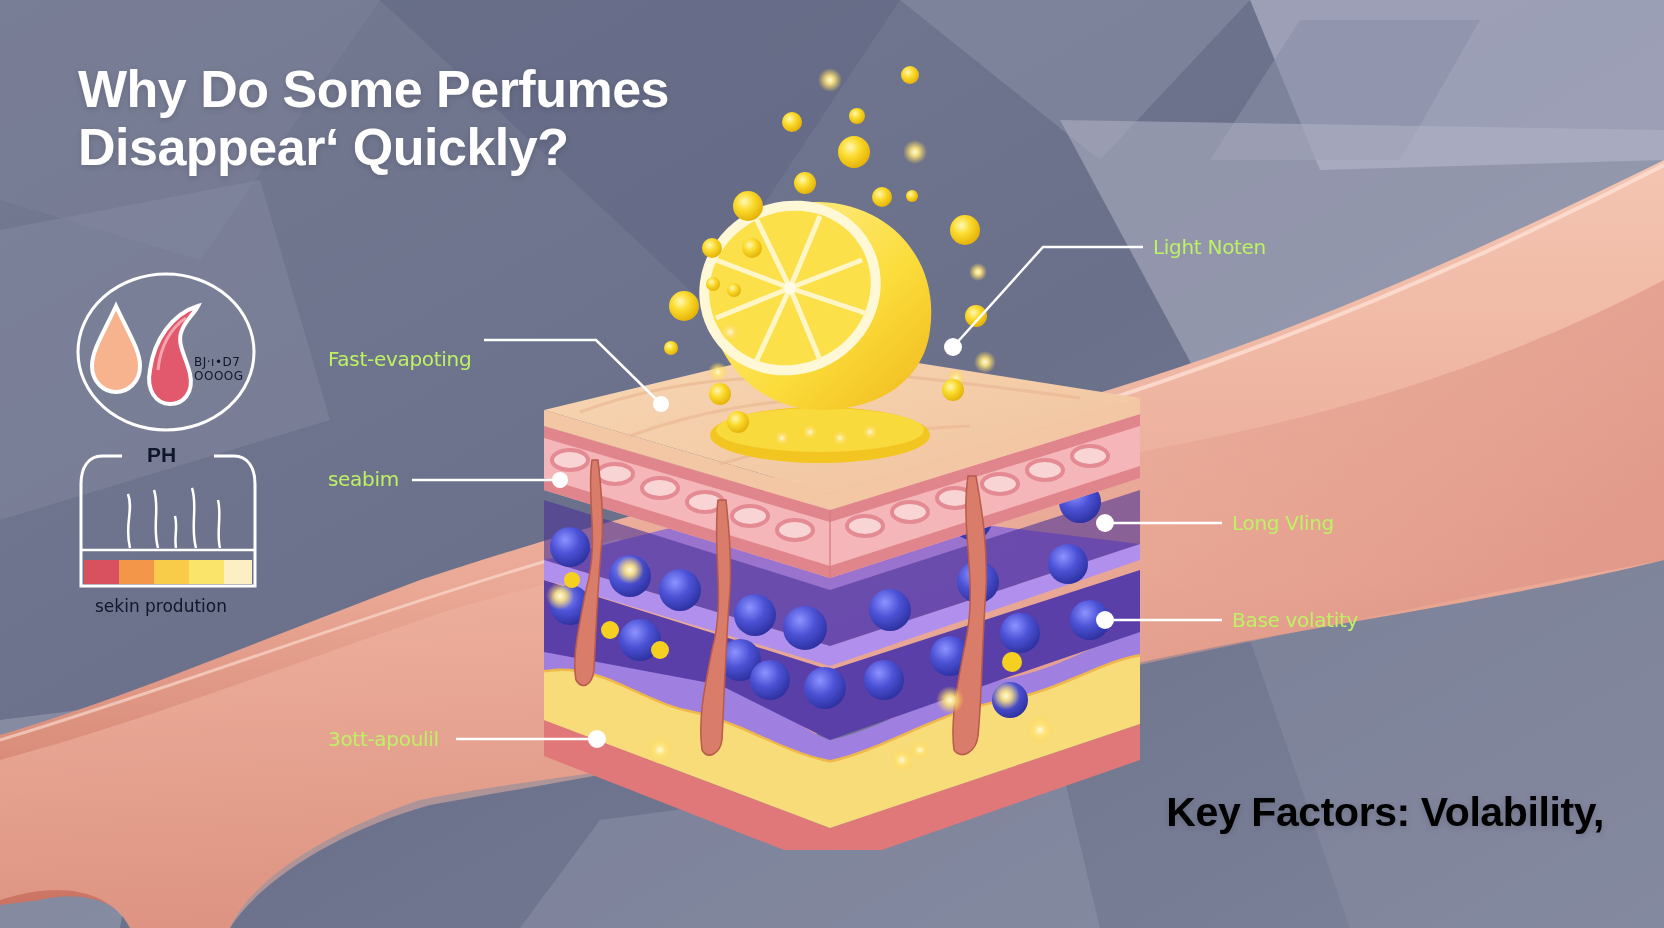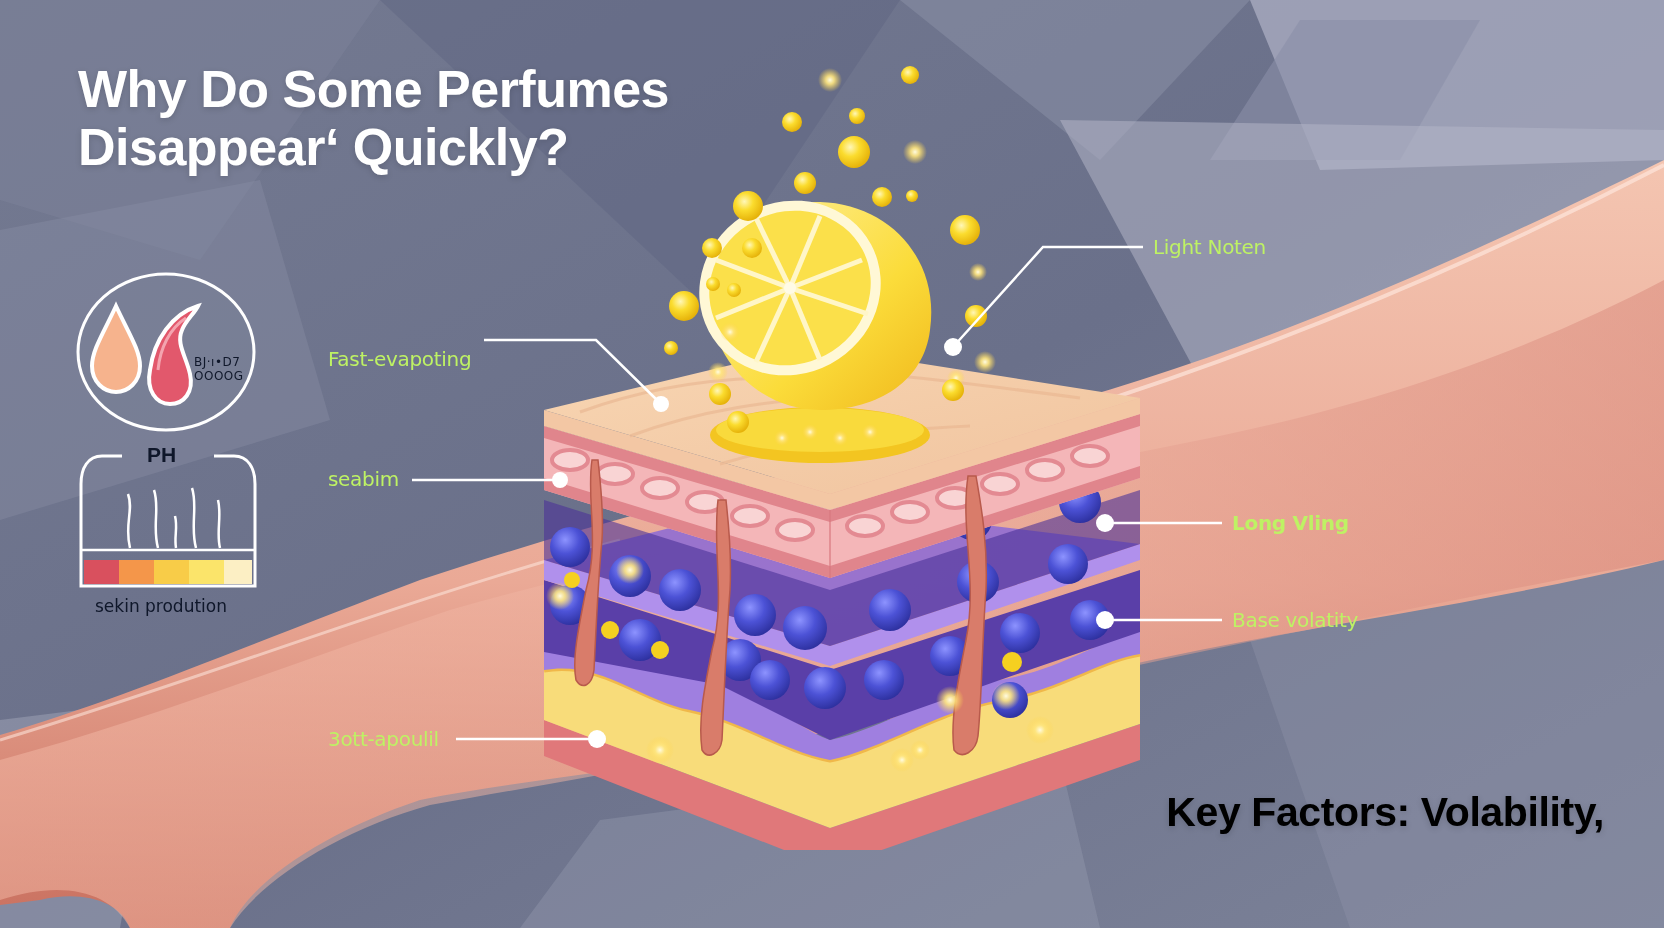--- a/index.html
+++ b/index.html
@@ -282,18 +282,18 @@
     <circle cx="953" cy="347" r="9"></circle>
     <circle cx="1105" cy="523" r="9"></circle>
     <circle cx="1105" cy="620" r="9"></circle>
   </g>
 </svg>
 
 <div class="abs label" style="left:328px; top:328px;margin-top:19px;">Fast-evapoting</div>
 <div class="abs label" style="left:328px; top:467px;">seabim</div>
 <div class="abs label" style="left:328px; top:727px;">3ott-apoulil</div>
 <div class="abs label" style="left:1153px; top:235px;">Light Noten</div>
-<div class="abs label" style="left:1232px; top:511px;font-weight:bold;">Long Vling</div>
+<div class="abs label" style="left:1232px; top:511px;">Long Vling</div>
 <div class="abs label" style="left:1232px; top:608px;">Base volatity</div>
 
 <div class="abs footer-text">
   <div>Key Factors: Volability,</div>
 </div>
 
 </body></html>

